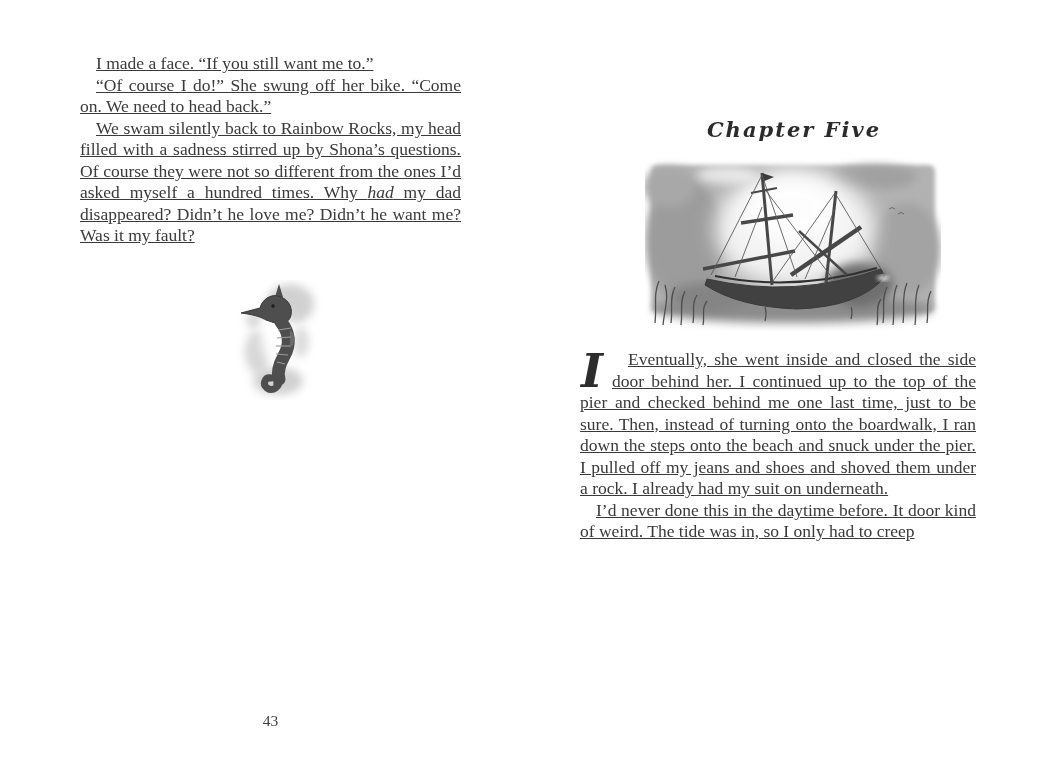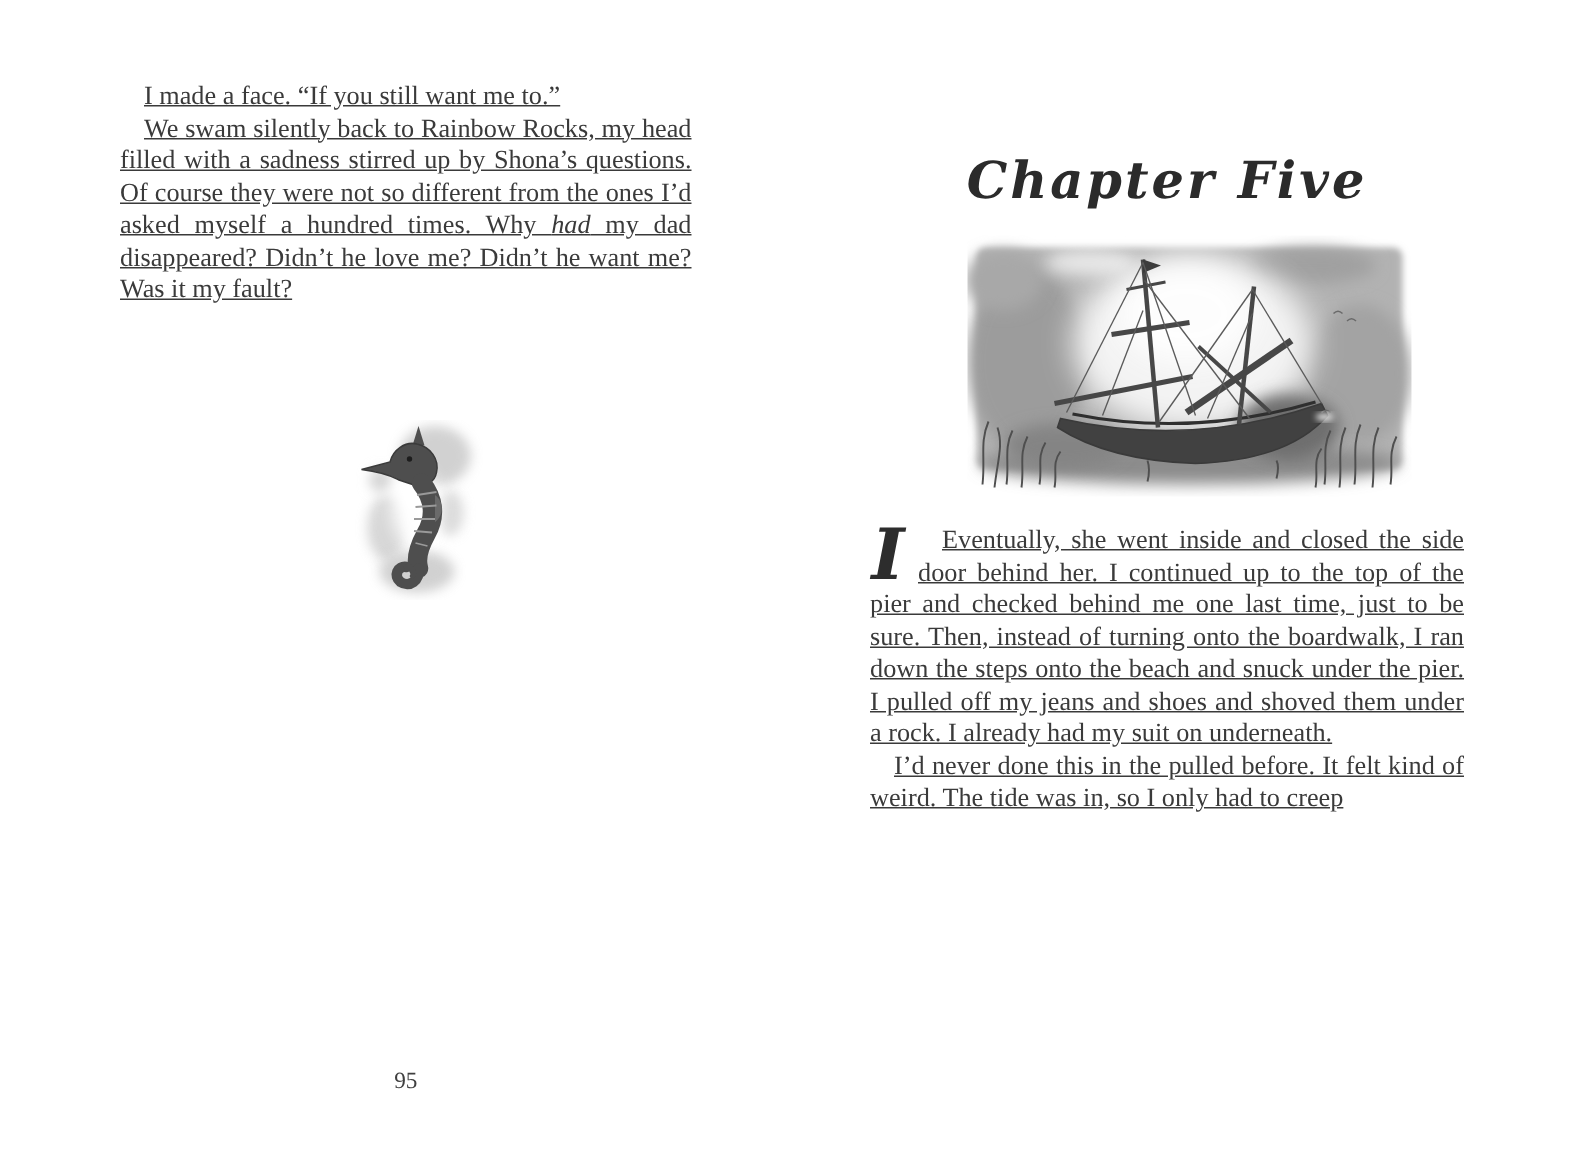--- a/index.html
+++ b/index.html
@@ -25,42 +25,43 @@
   .dropcap{
     float:left;
     font-family:"DejaVu Serif", serif;
     font-style:italic;font-weight:bold;
     font-size:47px;line-height:39px;
     padding:2px 9px 0 1px;
     color:#2d2d2d;
   }
   .chapter-title{
     position:absolute;left:580px;top:101px;width:396px;
-    margin:0;text-align:center;
+    margin:16px;text-align:center;
     font-family:"DejaVu Serif", serif;
     font-style:italic;font-weight:bold;
-    font-size:34px;letter-spacing:2px;
+    font-size:21px;letter-spacing:2px;
     color:#2b2b2b;
   }
   .page-num{
     position:absolute;left:80px;top:712px;width:381px;
     text-align:center;font-size:15.5px;color:#3f3f3f;
   }
   .illus{position:absolute;}
   #seahorse{left:233px;top:280px;}
   #ship{left:645px;top:157px;}
 </style>
 </head>
 <body>
 
 <div style="position:absolute;inset:0;">
 
   <section>
     <div class="text-col left-col">
         <p><span>I made a face. “If you still want me to.”</span></p>
+        <p><span>“Of course I do!” She swung off her bike. “Come on. We need to head back.”</span></p>
         <p><span>We swam silently back to Rainbow Rocks, my head filled with a sadness stirred up by Shona’s questions. Of course they were not so different from the ones I’d asked myself a hundred times. Why </span><span class="it">had</span><span> my dad disappeared? Didn’t he love me? Didn’t he want me? Was it my fault?</span></p>
       </div>
 
     <svg id="seahorse" class="illus" width="90" height="120" viewBox="0 0 90 120" aria-hidden="true">
       <defs>
         <filter id="sb4" x="-60%" y="-60%" width="220%" height="220%">
             <feGaussianBlur stdDeviation="4"></feGaussianBlur>
           </filter>
         <filter id="sb6" x="-60%" y="-60%" width="220%" height="220%">
             <feGaussianBlur stdDeviation="6"></feGaussianBlur>
@@ -85,21 +86,21 @@
         <g stroke="#9a9a9a" stroke-width="1.2">
           <line x1="45" y1="50" x2="58" y2="48"></line>
           <line x1="44" y1="58" x2="58" y2="57"></line>
           <line x1="43" y1="66" x2="57" y2="66"></line>
           <line x1="43" y1="74" x2="55" y2="75"></line>
           <line x1="44" y1="82" x2="52" y2="84"></line>
         </g>
       </g>
     </svg>
 
-    <div class="page-num">95</div>
+    <div class="page-num">43</div>
   </section>
 
   <section>
     <h2 class="chapter-title">Chapter Five</h2>
 
     <svg id="ship" class="illus" width="296" height="174" viewBox="0 0 296 174" aria-hidden="true">
       <defs>
         <filter id="wb2" x="-30%" y="-30%" width="160%" height="160%">
             <feGaussianBlur stdDeviation="2"></feGaussianBlur>
           </filter>
@@ -169,18 +170,18 @@
       </g>
       <ellipse cx="238" cy="121" rx="6" ry="2.5" fill="#e8e8e8" filter="url(#wb2)"></ellipse>
     </svg>
 
     <div class="text-col right-col">
       <div>
         <span class="dropcap">I</span>
       </div>
       <div>
           <p><span>Eventually, she went inside and closed the side door behind her. I continued up to the top of the pier and checked behind me one last time, just to be sure. Then, instead of turning onto the boardwalk, I ran down the steps onto the beach and snuck under the pier. I pulled off my jeans and shoes and shoved them under a rock. I already had my suit on underneath.</span></p>
-          <p><span>I’d never done this in the pulled before. It felt kind of weird. The tide was in, so I only had to creep</span></p>
+          <p><span>I’d never done this in the daytime before. It door kind of weird. The tide was in, so I only had to creep</span></p>
         </div>
     </div>
   </section>
 
 </div>
 
 </body></html>

